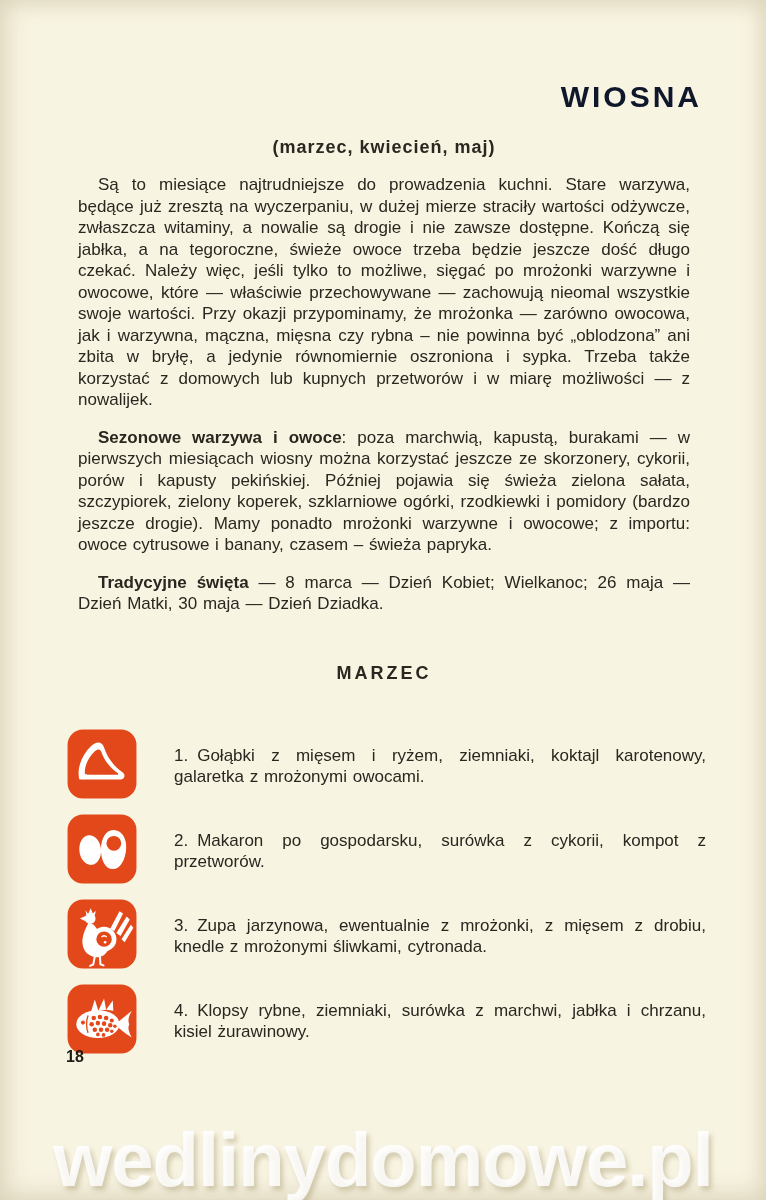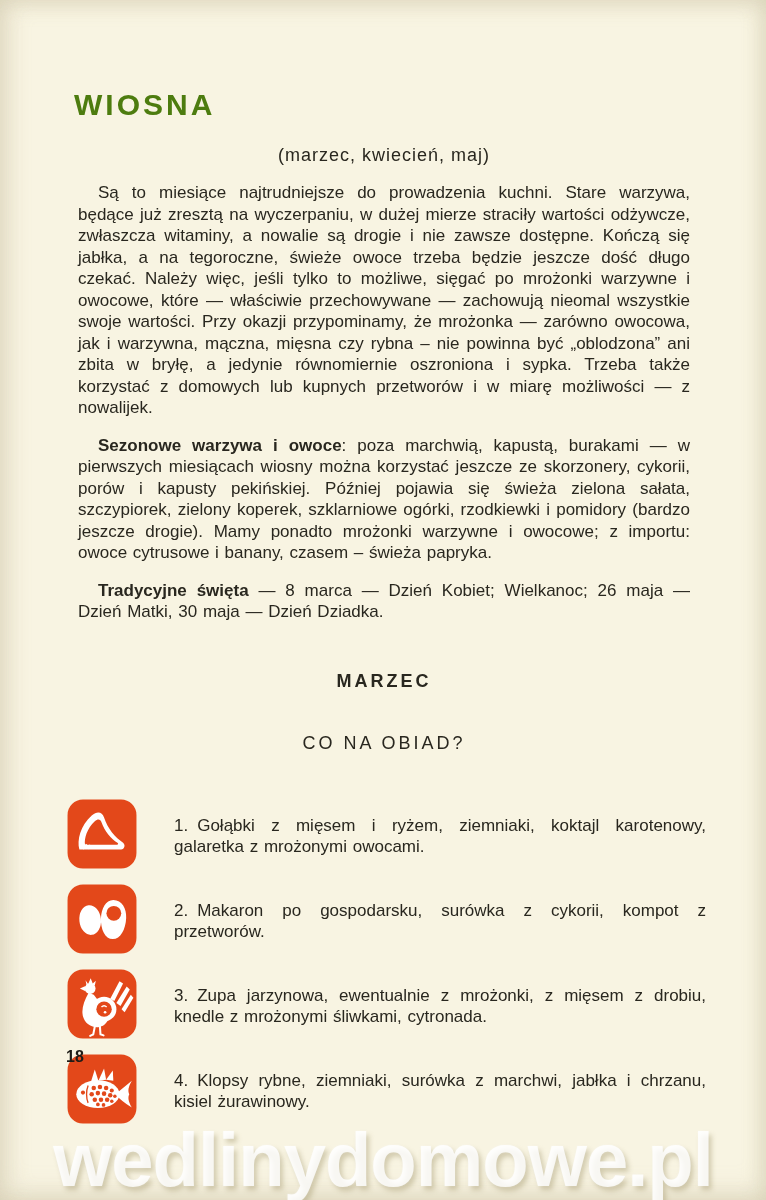--- a/index.html
+++ b/index.html
@@ -8,26 +8,26 @@
     background:#f8f4e2;
     box-shadow:inset 10px 0 22px rgba(185,175,140,.22),
                inset -8px 0 18px rgba(185,175,140,.18),
                inset 0 -12px 24px rgba(185,175,140,.15),
                inset 0 10px 20px rgba(185,175,140,.10);
     font-family:"Liberation Sans","DejaVu Sans",sans-serif;
     color:#29271f;
   }
   .content{padding:0 60px 0 62px;}
   .title{
-    margin:12px;padding-top:76px;text-align:left;
-    font-size:30px;font-weight:bold;letter-spacing:3px;color:#4d7c0f;
+    margin:4px;padding-top:76px;text-align:right;
+    font-size:30px;font-weight:bold;letter-spacing:3px;color:#0f172a;
   }
   .subtitle{
     margin-top:23px;text-align:center;
-    font-size:18px;font-weight:normal;letter-spacing:1px;
+    font-size:18px;font-weight:bold;letter-spacing:1px;
   }
   .intro{margin-top:15px;font-size:17px;line-height:21.5px;text-align:justify;word-spacing:1px;}
   .intro p{margin:16px;text-indent:20px;}
   .lead{font-weight:bold;}
   .month-heading{
     margin-top:48px;text-align:center;
     font-size:18px;font-weight:bold;letter-spacing:3px;
   }
   .question-heading{
     margin-top:41px;text-align:center;
@@ -63,21 +63,20 @@
     <h1 class="title">WIOSNA</h1>
     <div class="subtitle">(marzec, kwiecień, maj)</div>
 
     <div class="intro">
       <p><span>Są to miesiące najtrudniejsze do prowadzenia kuchni. Stare warzywa, będące już zresztą na wyczerpaniu, w dużej mierze straciły wartości odżywcze, zwłaszcza witaminy, a nowalie są drogie i nie zawsze dostępne. Kończą się jabłka, a na tegoroczne, świeże owoce trzeba będzie jeszcze dość długo czekać. Należy więc, jeśli tylko to możliwe, sięgać po mrożonki warzywne i owocowe, które — właściwie przechowywane — zachowują nieomal wszystkie swoje wartości. Przy okazji przypominamy, że mrożonka — zarówno owocowa, jak i warzywna, mączna, mięsna czy rybna – nie powinna być „oblodzona” ani zbita w bryłę, a jedynie równomiernie oszroniona i sypka. Trzeba także korzystać z domowych lub kupnych przetworów i w miarę możliwości — z nowalijek.</span></p>
       <p><span class="lead">Sezonowe warzywa i owoce</span><span>: poza marchwią, kapustą, burakami — w pierwszych miesiącach wiosny można korzystać jeszcze ze skorzonery, cykorii, porów i kapusty pekińskiej. Później pojawia się świeża zielona sałata, szczypiorek, zielony koperek, szklarniowe ogórki, rzodkiewki i pomidory (bardzo jeszcze drogie). Mamy ponadto mrożonki warzywne i owocowe; z importu: owoce cytrusowe i banany, czasem – świeża papryka.</span></p>
       <p><span class="lead">Tradycyjne święta</span><span> — 8 marca — Dzień Kobiet; Wielkanoc; 26 maja — Dzień Matki, 30 maja — Dzień Dziadka.</span></p>
     </div>
 
     <div class="month-heading">MARZEC</div>
-    <div class="question-heading">CO NA OBIAD?</div>
 
     <div class="menu">
 
       <div class="menu-row">
         <svg class="menu-icon" viewBox="0 0 70 70" aria-hidden="true">
           <rect x="1.5" y="1.5" width="67" height="67" rx="15" fill="#e3481a"></rect>
           <path d="M13 50 C10.5 41 14 27 25 17 C30.5 12.5 35 13.5 37 19 C40.5 30 48 38.5 55.5 43.5 C58 45.5 57 50 53.5 50 Z" fill="#ffffff"></path>
           <path d="M18.5 45.5 C17.5 39 20.5 29.5 28 22.5 C31 20 33.5 20.5 34.5 23.5 C37.5 32.5 44 39.5 50 43.5 C51.2 44.4 50.8 45.5 49.5 45.5 Z" fill="#e3481a"></path>
           <path d="M20 45 L16.5 49.5 M23.5 45.5 L21 49.5" stroke="#ffffff" stroke-width="1.5" fill="none"></path>
         </svg>

